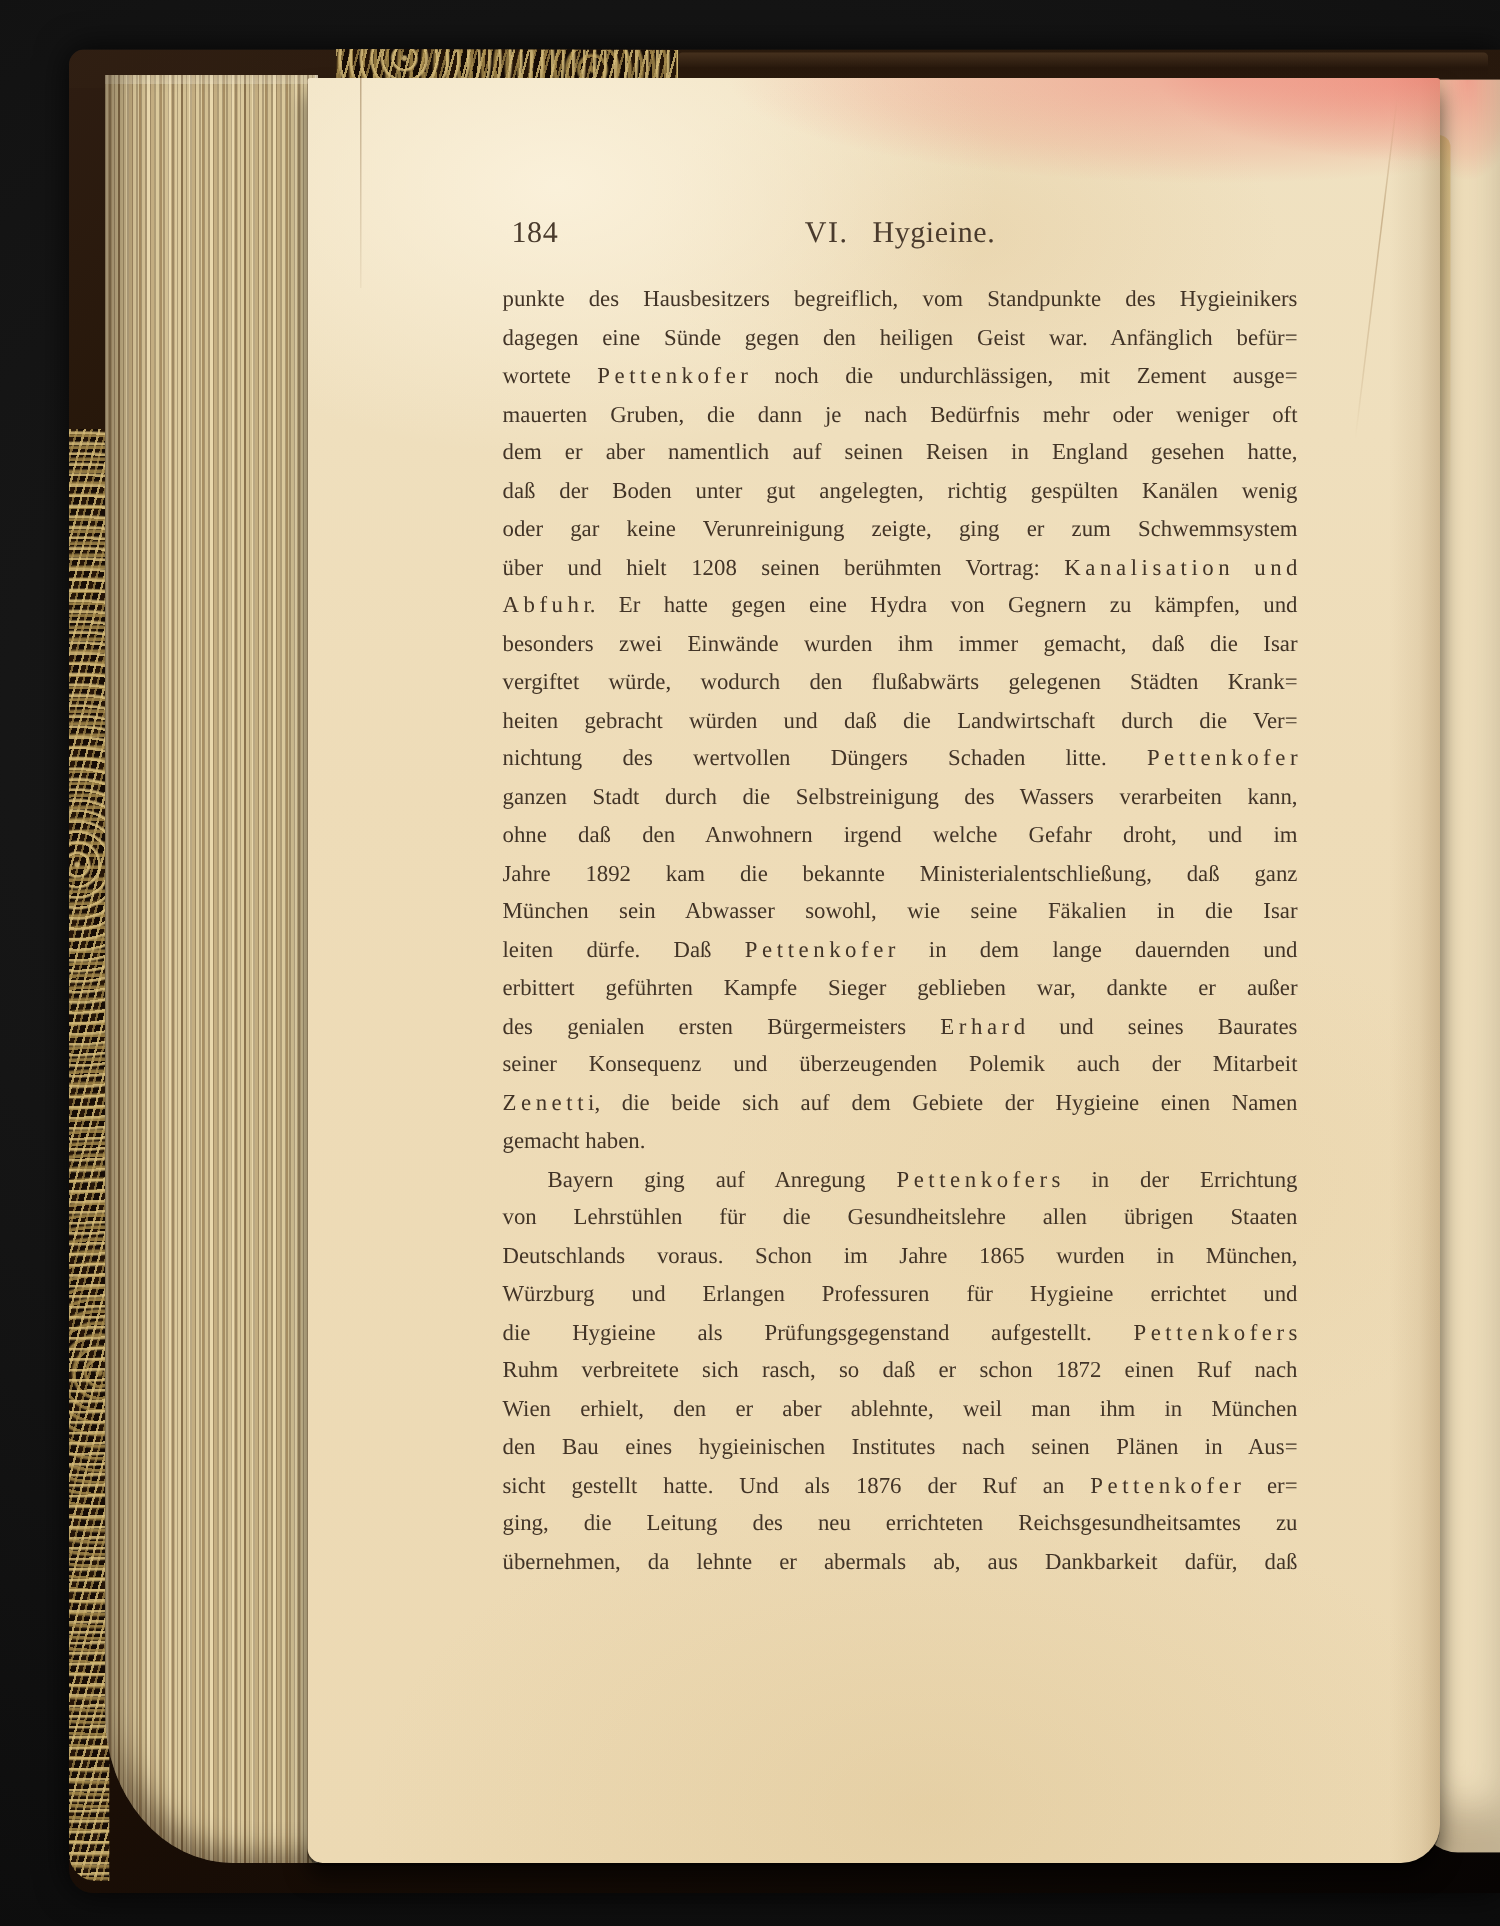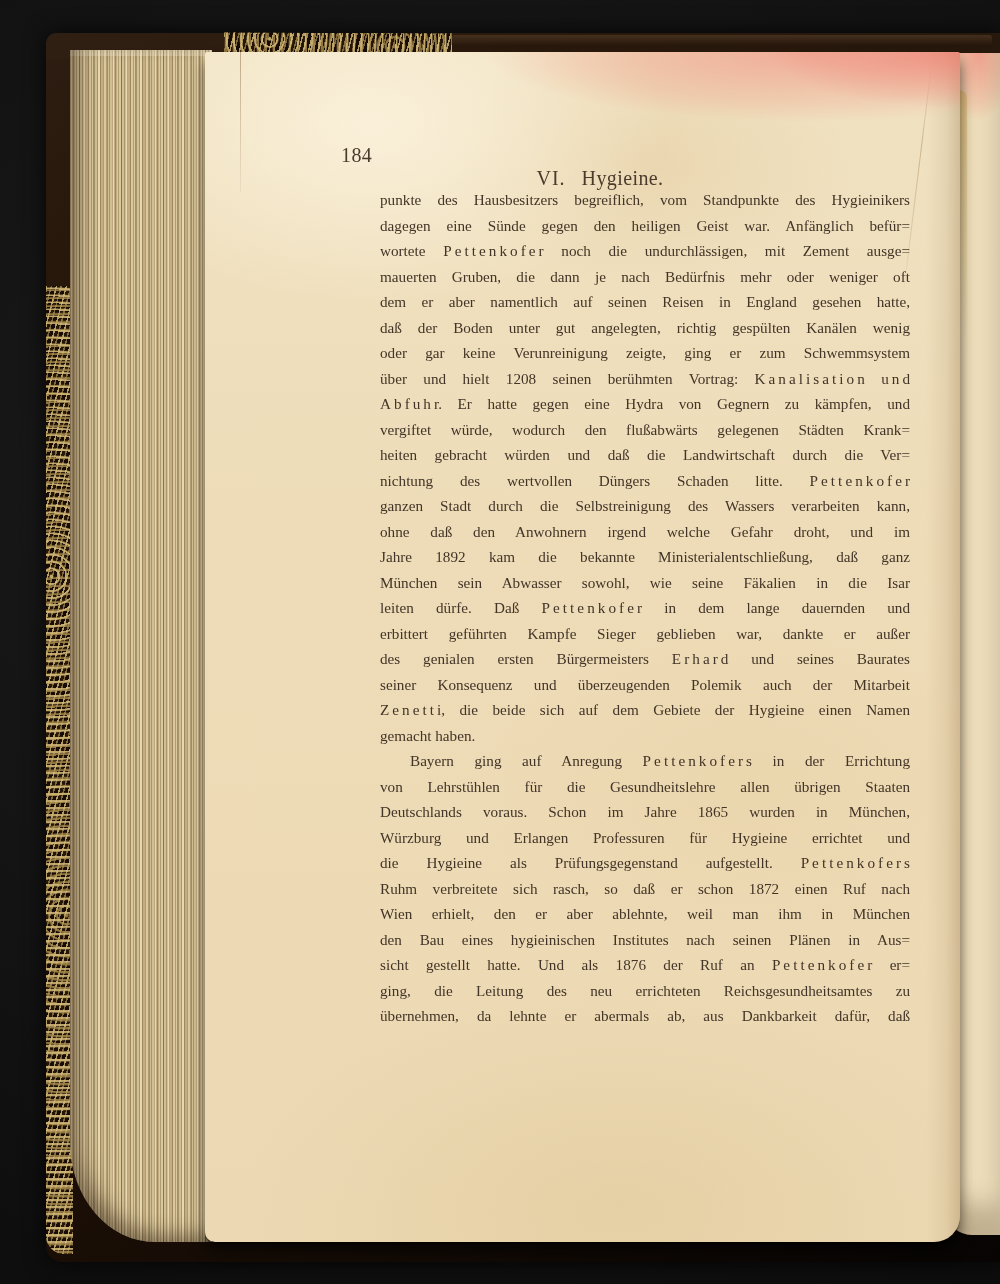--- a/index.html
+++ b/index.html
@@ -88,25 +88,25 @@
     position:absolute;left:712px;top:12px;width:1px;height:230px;
     background:linear-gradient(180deg, transparent, rgba(160,125,80,.45) 35%, rgba(160,125,80,.2) 80%, transparent);
     transform:rotate(7deg);
   }
   
   .page-header{
     position:absolute;top:92px;left:130px;width:530px;height:22px;
     font-size:20px;letter-spacing:.4px;color:#4a3b2d;
   }
   .page-num{position:absolute;left:6px;top:0;}
-  .running-title{position:absolute;left:0;right:0;top:0;text-align:center;margin-top:23px;}
+  .running-title{position:absolute;left:0;right:0;top:0;text-align:center;}
   .running-title .chap{margin-right:16px;letter-spacing:1px;}
   .text-block{
     position:absolute;top:135px;left:130px;width:530px;
-    font-size:15.2px;color:#423427;margin-left:45px;
+    font-size:15.2px;color:#423427;
   }
   .line{
     height:25.5px;line-height:25.5px;
     text-align:justify;text-align-last:justify;
     white-space:normal;overflow:visible;
   }
   .line.plain{text-align-last:left;}
   .line.indent{text-indent:30px;}
 </style>
 </head>
@@ -132,20 +132,21 @@
   <div class="text-block">
       <div class="line">punkte des Hausbesitzers begreiflich, vom Standpunkte des Hygieinikers</div>
       <div class="line">dagegen eine Sünde gegen den heiligen Geist war.  Anfänglich befür=</div>
       <div class="line">wortete P e t t e n k o f e r noch die undurchlässigen, mit Zement ausge=</div>
       <div class="line">mauerten Gruben, die dann je nach Bedürfnis mehr oder weniger oft</div>
       <div class="line">dem er aber namentlich auf seinen Reisen in England gesehen hatte,</div>
       <div class="line">daß der Boden unter gut angelegten, richtig gespülten Kanälen wenig</div>
       <div class="line">oder gar keine Verunreinigung zeigte, ging er zum Schwemmsystem</div>
       <div class="line">über und hielt 1208 seinen berühmten Vortrag: K a n a l i s a t i o n u n d</div>
       <div class="line">A b f u h r.  Er hatte gegen eine Hydra von Gegnern zu kämpfen, und</div>
+      <div class="line">besonders zwei Einwände wurden ihm immer gemacht, daß die Isar</div>
       <div class="line">vergiftet würde, wodurch den flußabwärts gelegenen Städten Krank=</div>
       <div class="line">heiten gebracht würden und daß die Landwirtschaft durch die Ver=</div>
       <div class="line">nichtung des wertvollen Düngers Schaden litte.  P e t t e n k o f e r</div>
       <div class="line">ganzen Stadt durch die Selbstreinigung des Wassers verarbeiten kann,</div>
       <div class="line">ohne daß den Anwohnern irgend welche Gefahr droht, und im</div>
       <div class="line">Jahre 1892 kam die bekannte Ministerialentschließung, daß ganz</div>
       <div class="line">München sein Abwasser sowohl, wie seine Fäkalien in die Isar</div>
       <div class="line">leiten dürfe.  Daß P e t t e n k o f e r in dem lange dauernden und</div>
       <div class="line">erbittert geführten Kampfe Sieger geblieben war, dankte er außer</div>
       <div class="line">des genialen ersten Bürgermeisters E r h a r d und seines Baurates</div>

